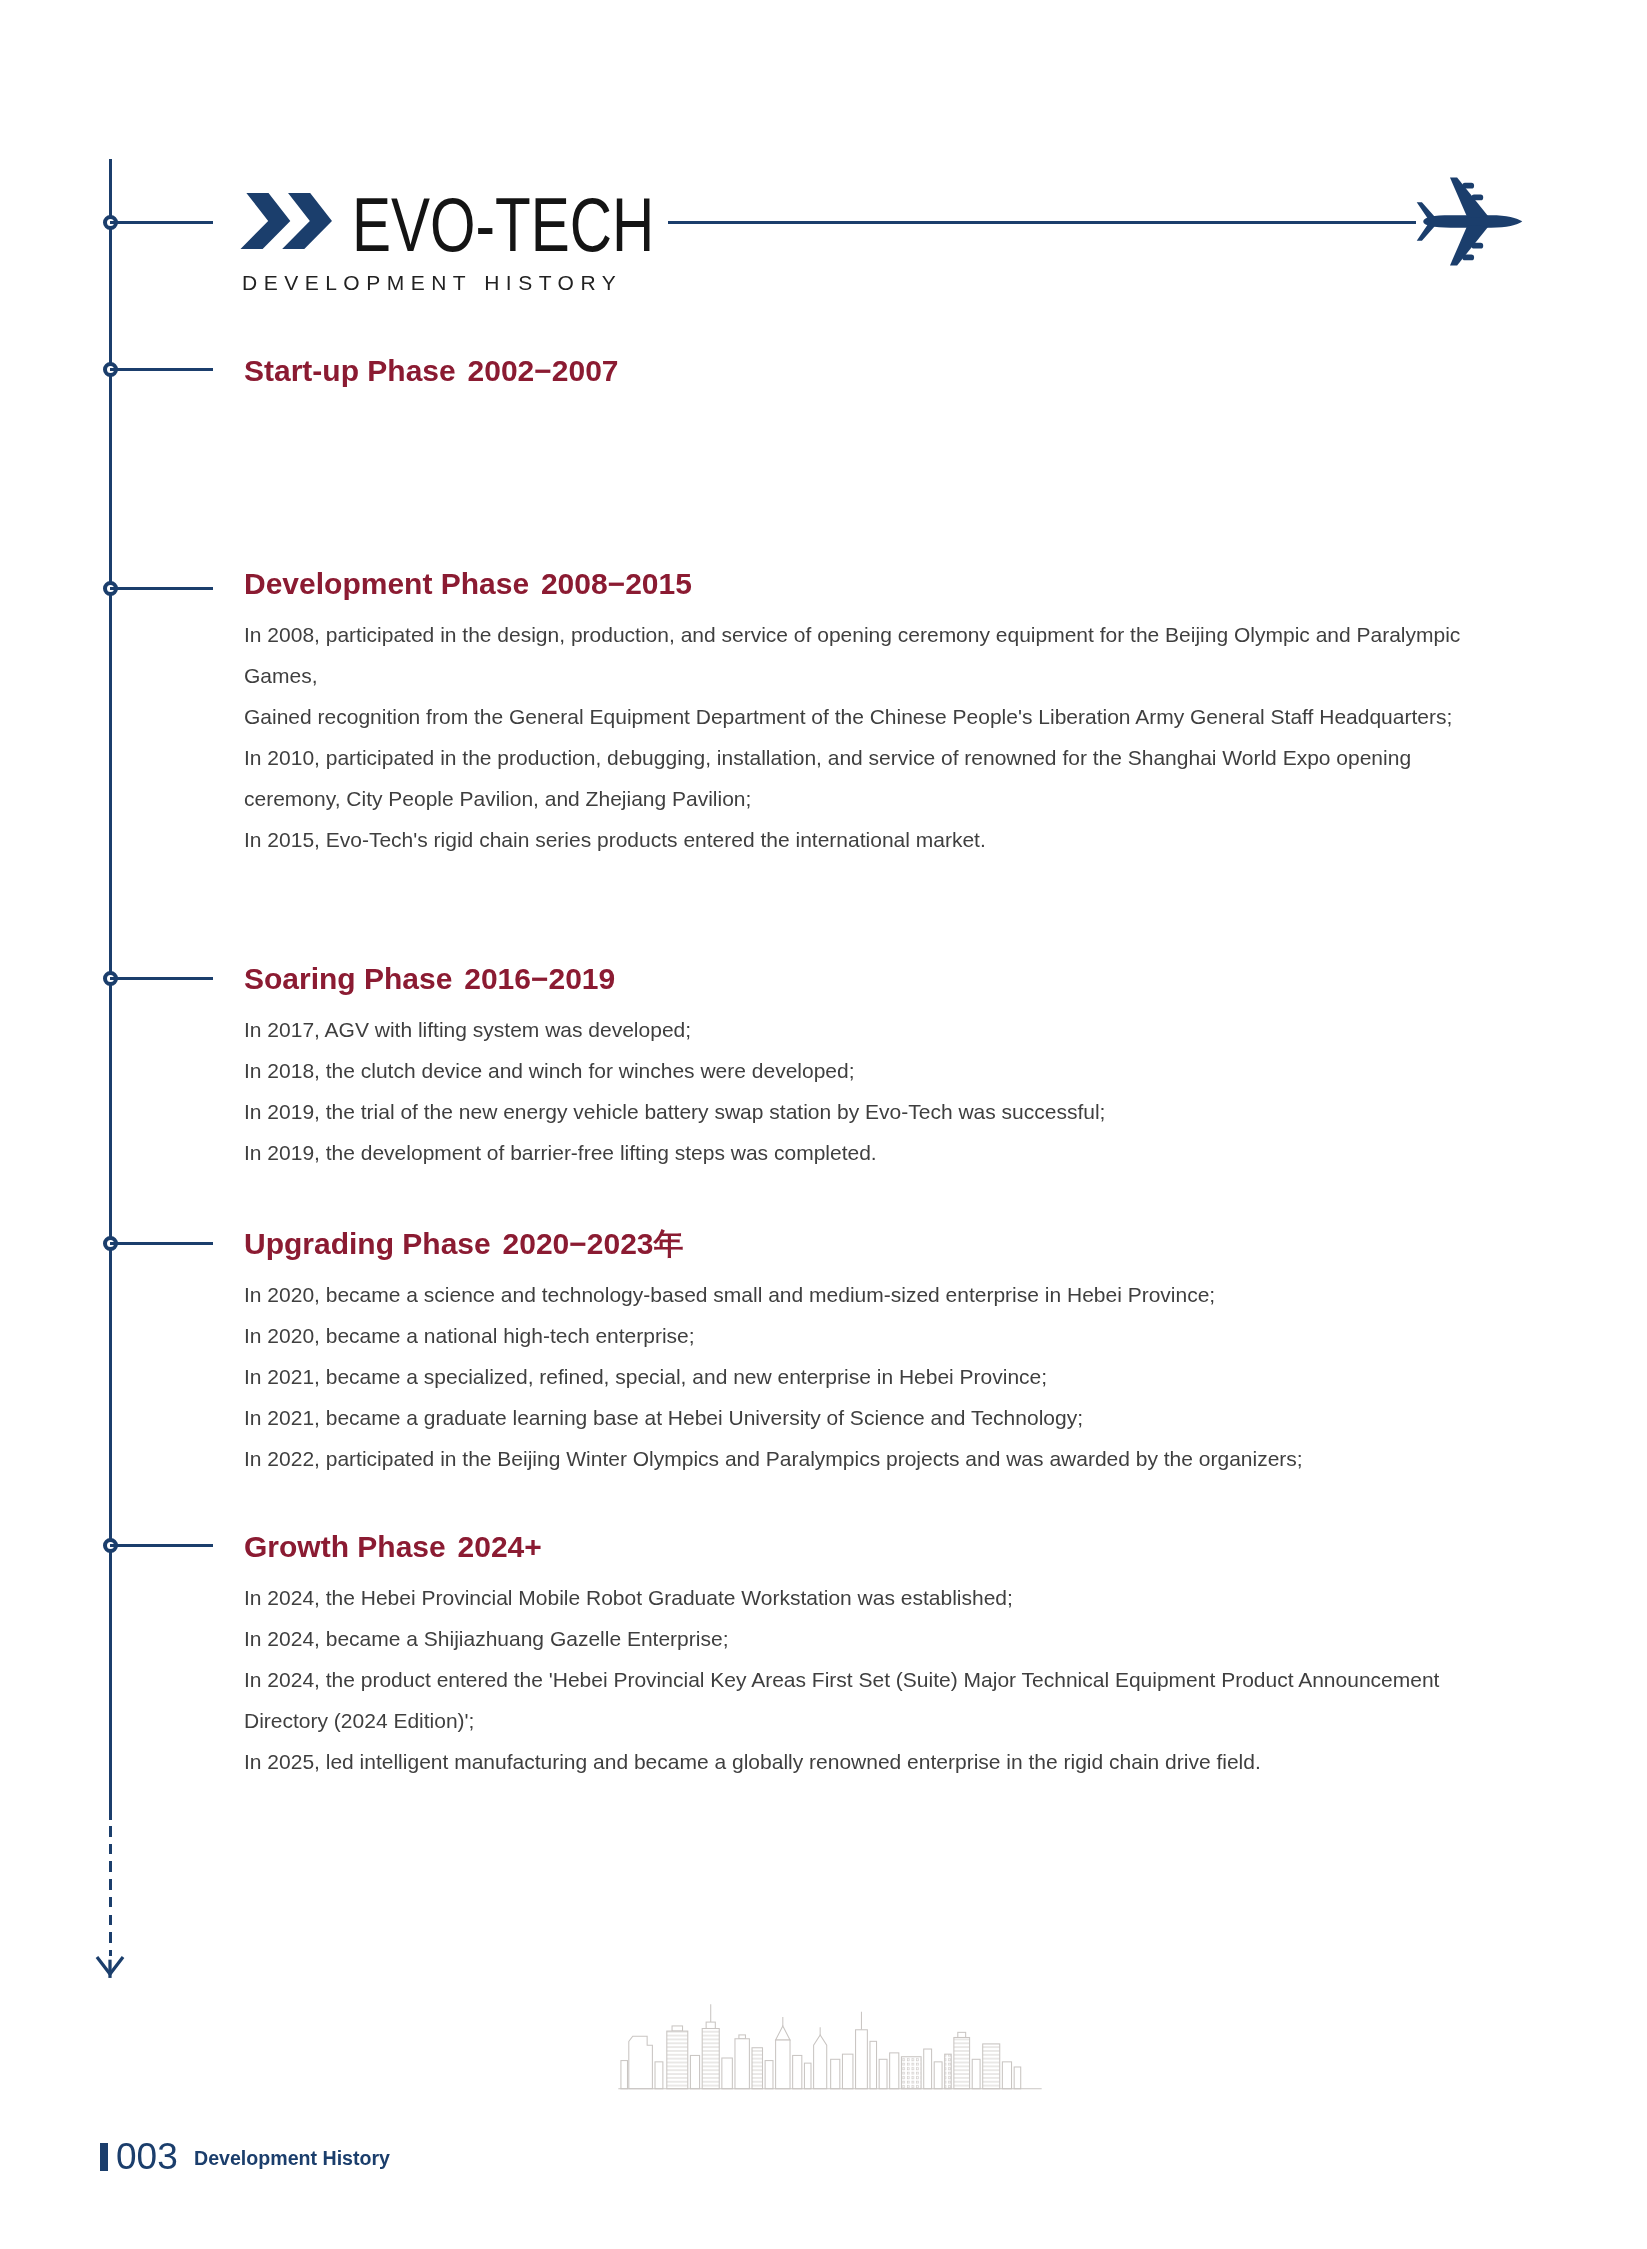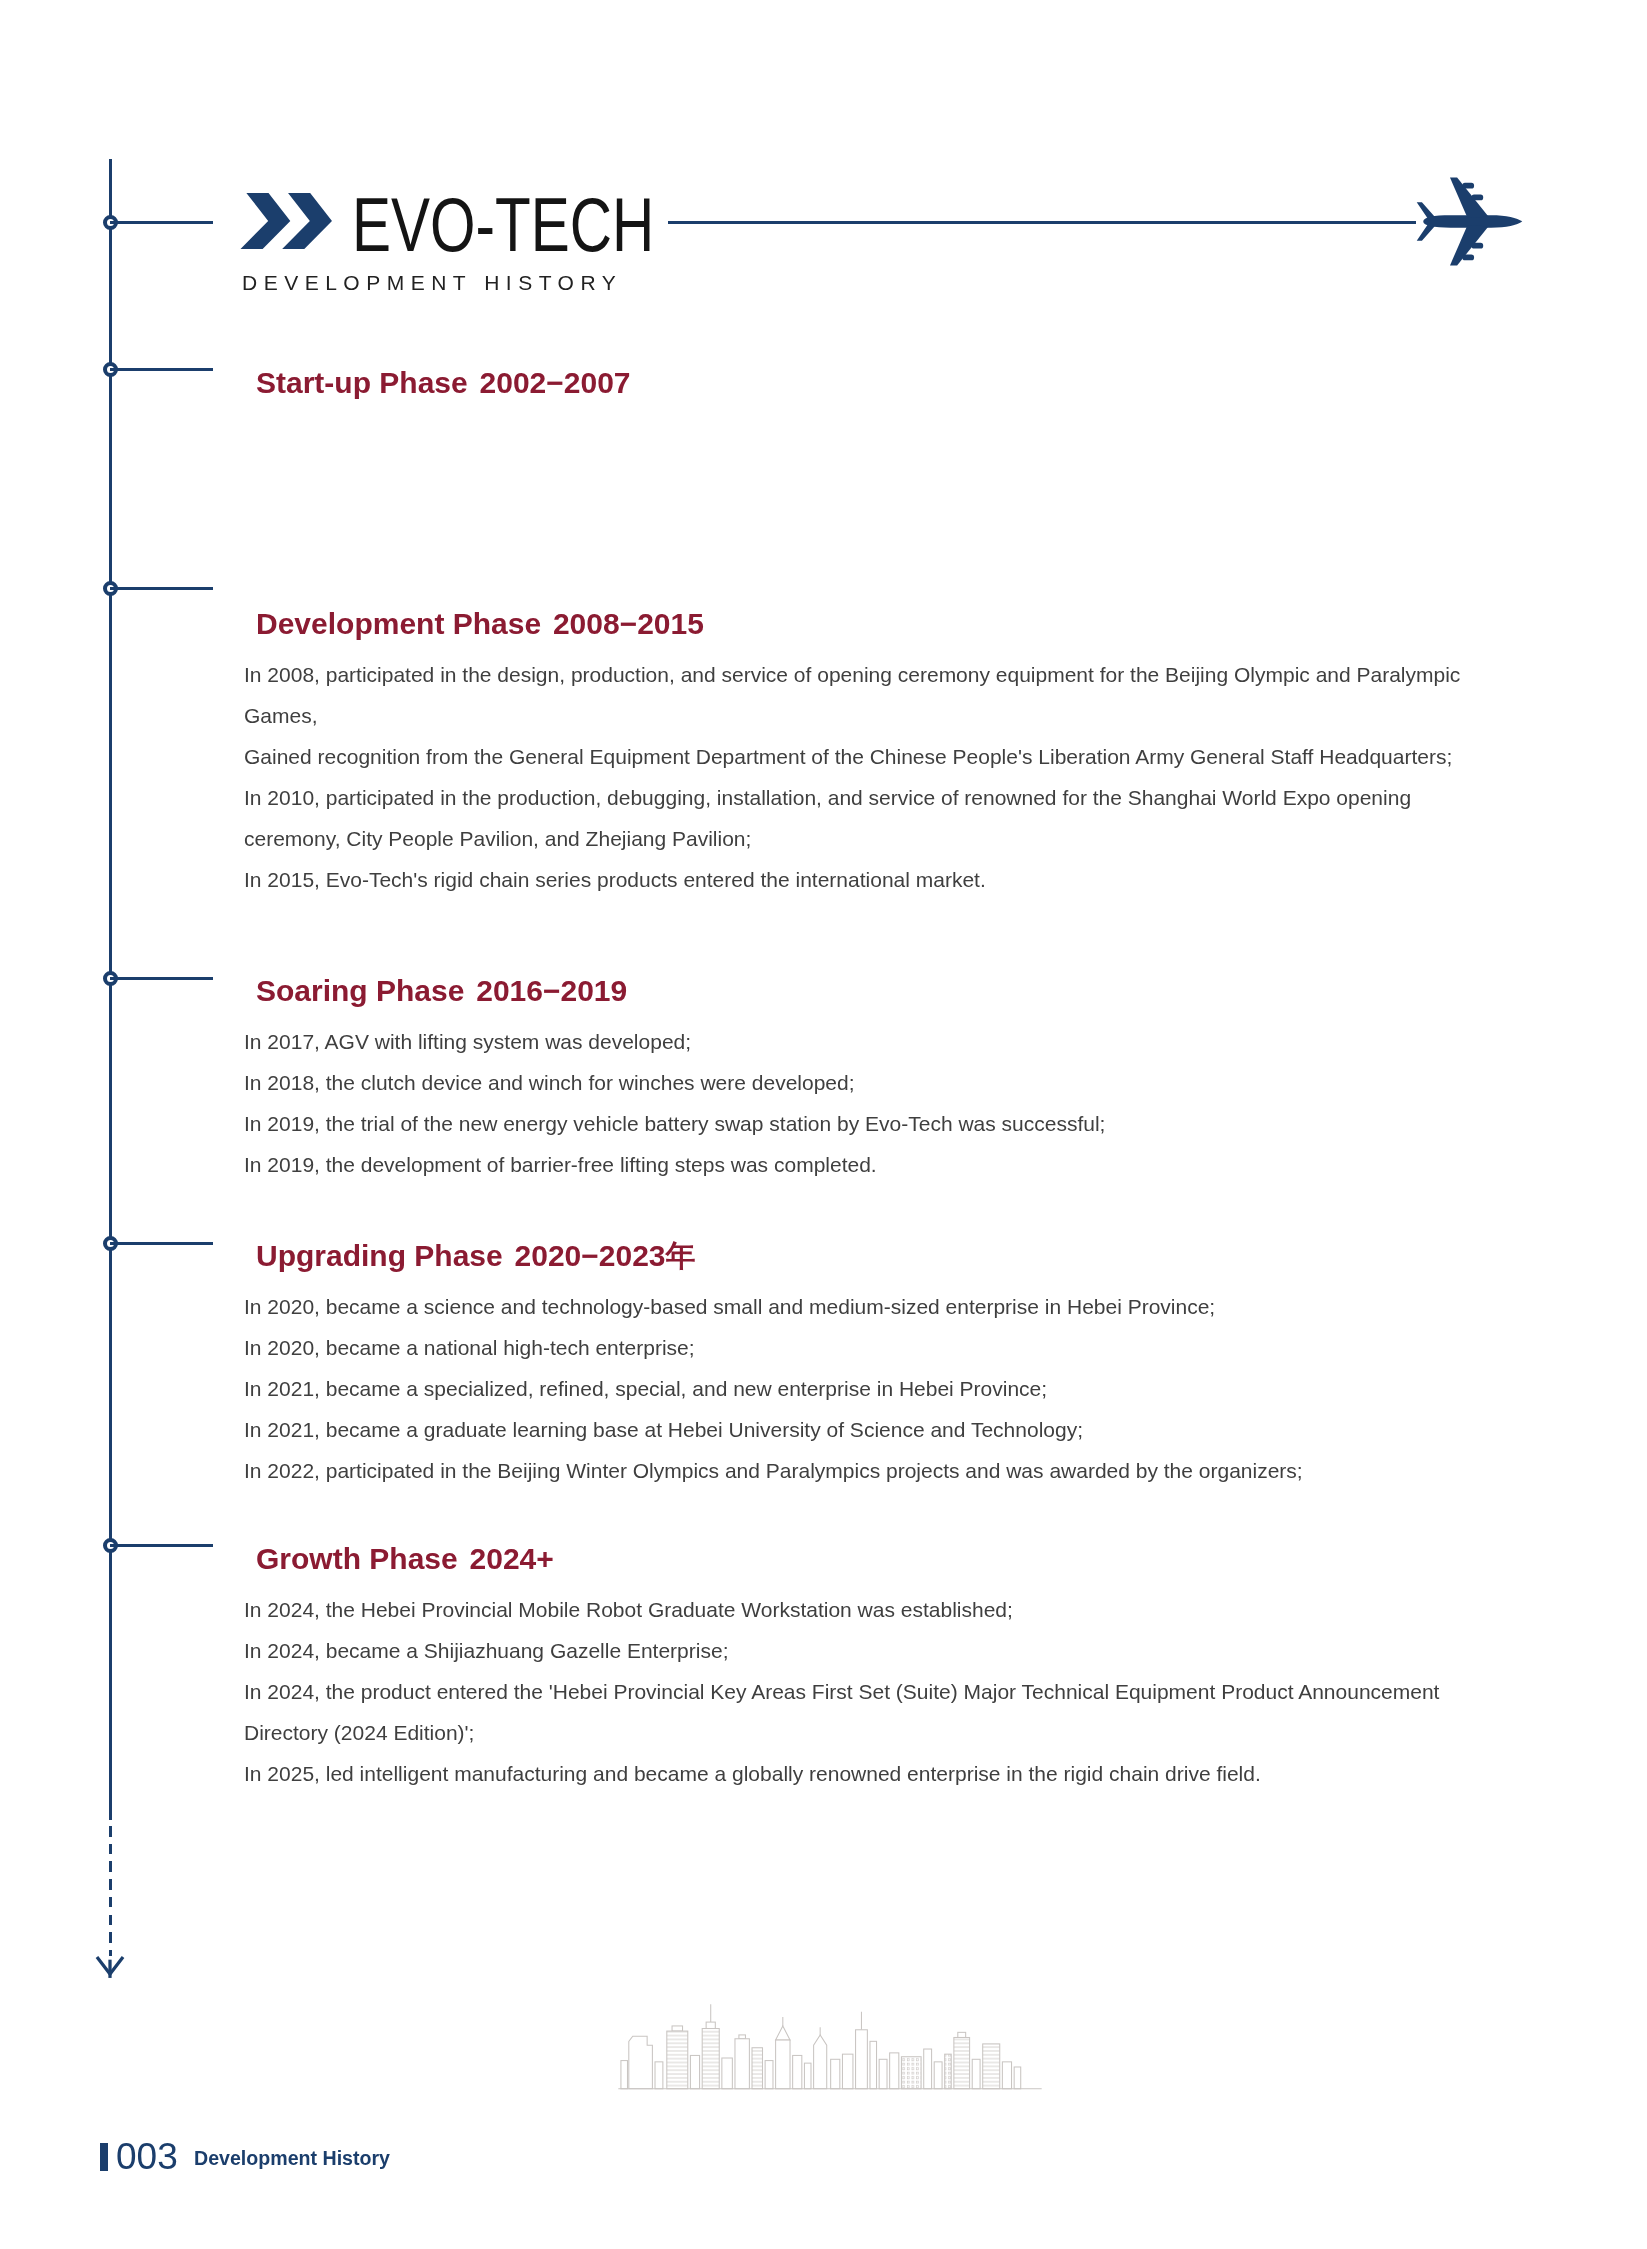--- a/index.html
+++ b/index.html
@@ -25,21 +25,21 @@
   
   .brand-chevrons{position:absolute;left:240px;top:193px;width:100px;height:56px;}
   .brand-title{position:absolute;left:352px;top:181px;font-size:76px;font-weight:400;
     color:#141414;white-space:nowrap;transform:scaleX(0.77);transform-origin:left top;letter-spacing:0;}
   .header-rule{position:absolute;left:668px;top:221px;width:748px;height:3.3px;background:var(--navy);}
   .airplane{position:absolute;left:1414px;top:171px;width:111px;height:101px;}
   .brand-subtitle{position:absolute;left:242px;top:271px;font-size:21px;font-weight:500;
     letter-spacing:6.5px;color:#222;white-space:nowrap;}
   
   .phase{position:absolute;left:244px;width:1267px;}
-  .phase-heading{margin:12px;font-size:30px;line-height:37px;font-weight:bold;color:var(--maroon);white-space:nowrap;}
+  .phase-heading{margin:0;font-size:30px;line-height:37px;font-weight:bold;color:var(--maroon);white-space:nowrap;}
   .phase-period{margin-left:11.8px;}
   .phase-body{margin-top:11.8px;}
   .phase-body p{margin:0;font-size:21px;line-height:41px;color:var(--body-text);}
   
   .skyline{position:absolute;left:617px;top:1999px;width:426px;height:93px;}
   .footer-bar{position:absolute;left:100px;top:2143px;width:7.9px;height:27.5px;background:var(--navy);}
   .footer-num{position:absolute;left:116px;top:2141px;font-size:37px;line-height:31px;color:var(--navy);}
   .footer-label{position:absolute;left:194px;top:2147px;font-size:19.6px;line-height:23.6px;
     font-weight:700;color:var(--navy);}
   svg{display:block;}
@@ -89,21 +89,21 @@
     <rect x="74" y="128" width="18" height="9" rx="4"></rect>
   </g>
 </svg>
 
 <div class="brand-subtitle">DEVELOPMENT HISTORY</div>
 
 <section class="phase" style="top:352px">
   <h2 class="phase-heading"><span>Start-up Phase</span><span class="phase-period">2002−2007</span></h2>
 </section>
 
-<section class="phase" style="top:593px">
+<section class="phase" style="top:565px">
   <h2 class="phase-heading"><span>Development Phase</span><span class="phase-period">2008−2015</span></h2>
   <div class="phase-body">
     <p>In 2008, participated in the design, production, and service of opening ceremony equipment for the Beijing Olympic and Paralympic Games,</p>
     <p>Gained recognition from the General Equipment Department of the Chinese People's Liberation Army General Staff Headquarters;</p>
     <p>In 2010, participated in the production, debugging, installation, and service of renowned for the Shanghai World Expo opening ceremony, City People Pavilion, and Zhejiang Pavilion;</p>
     <p>In 2015, Evo-Tech's rigid chain series products entered the international market.</p>
   </div>
 </section>
 
 <section class="phase" style="top:960px">

